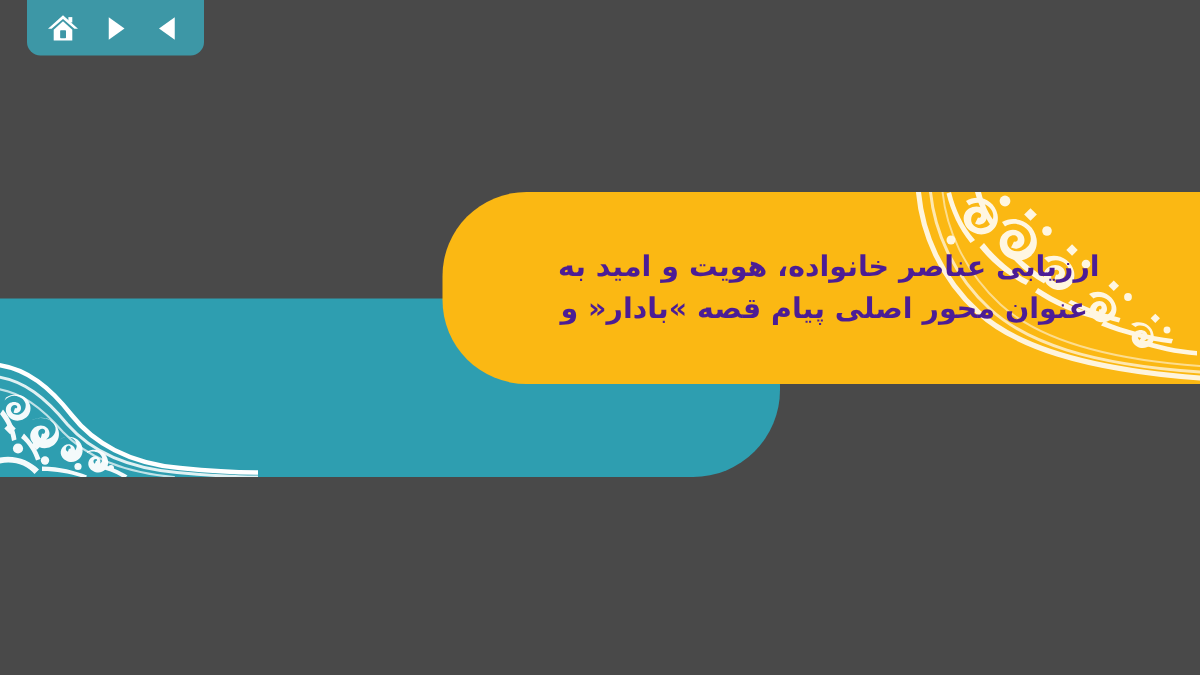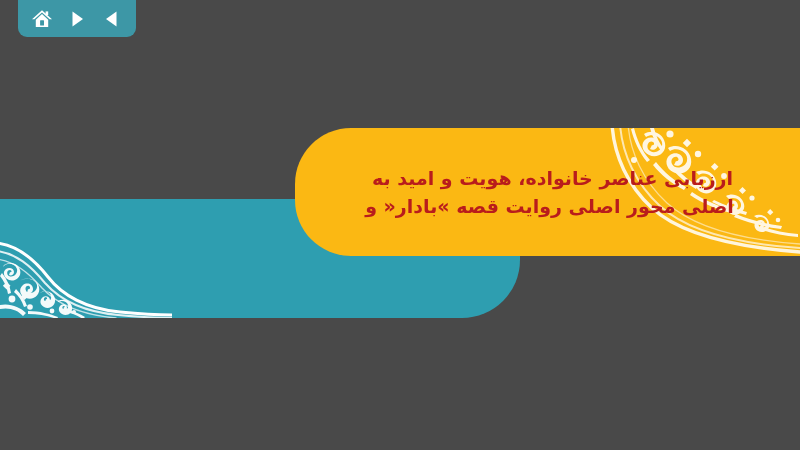--- a/index.html
+++ b/index.html
@@ -71,21 +71,21 @@
     inset: 0;
     display: flex;
     flex-direction: column;
     align-items: center;
     justify-content: center;
     padding: 6px 20px 6px 24px;
     box-sizing: border-box;
     z-index: 5;
   }
   .title-line {
-    color: #b91c1c;
+    color: #4c1d95;
     font-size: 19px;
     line-height: 1.48;
     font-weight: 700;
     direction: rtl;
     text-align: center;
     white-space: nowrap;
     letter-spacing: 0;
   }
   .title-line.l1 { margin-right: -6px; }
 
@@ -205,17 +205,17 @@
         <path d="M126 86 c 14 6 30 10 46 12 l -1 3 c -16 -2 -32 -6 -47 -12 z"></path>
         <path d="M44 0 c 2 8 5 15 10 21 l -3 2 c -5 -7 -9 -15 -11 -23 z"></path>
         <path d="M66 40 c 6 7 14 13 22 18 l -2 3 c -9 -5 -17 -12 -23 -19 z"></path>
         <path d="M104 72 c 10 5 21 9 33 12 l -1 3 c -12 -3 -24 -8 -34 -13 z"></path>
         <path d="M150 98 c 12 4 25 7 38 8 l 0 3 c -14 -1 -27 -4 -39 -8 z"></path>
       </g>
     </svg>
 
     <div class="title-block">
       <div class="title-line l1">ارزیابی عناصر خانواده، هویت و امید به</div>
-      <div class="title-line l2">اصلی محور اصلی روایت قصه »بادار« و</div>
+      <div class="title-line l2">عنوان محور اصلی پیام قصه »بادار« و</div>
     </div>
   </div>
 
 </div>
 
 </body></html>

